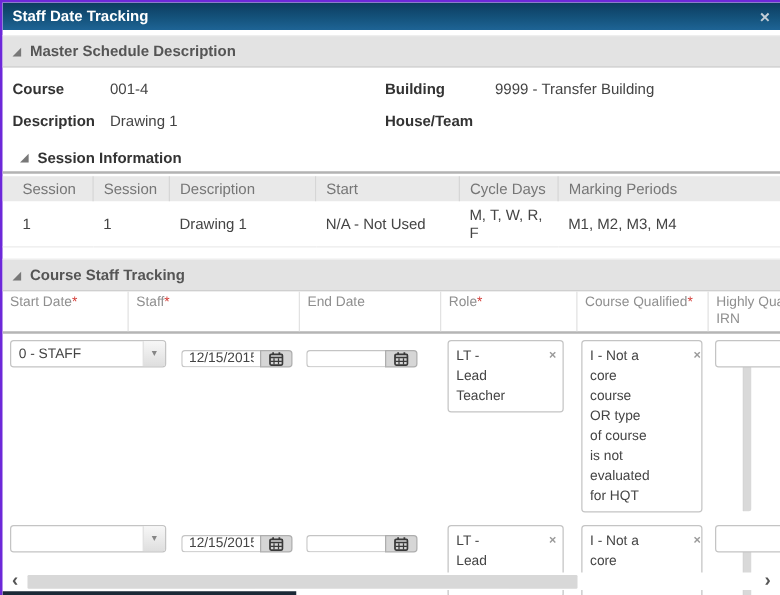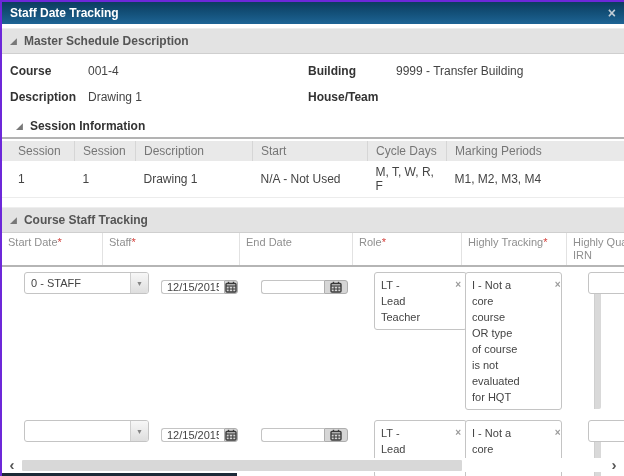--- a/index.html
+++ b/index.html
@@ -30,21 +30,21 @@
   th.w-session{width:48px}th.w-periods{width:44px}th.w-desc{width:100px}th.w-room{width:98px}th.w-cycle{width:62px}
   .pst-bar{margin-top:9px;}
   
   .grid-wrap{overflow:hidden;width:100%;}
   .staff-grid{min-width:716px;font-size:11px;}
   .g-head{display:flex;border-bottom:2px solid #b5b5b5;}
   .g-head .cell{color:#8f8f8f;padding:3px 6px;line-height:13px;border-left:1px solid #e2e2e2;box-sizing:border-box;}
   .g-head .cell:first-child{border-left:none;}
   .req{color:#d43f3a;}
   .g-row{display:flex;align-items:flex-start;margin-top:3px;}
-  .g-row .cell{padding:2px 4px 2px 22px;box-sizing:border-box;}
+  .g-row .cell{padding:2px 4px 2px 6px;box-sizing:border-box;}
   .col-staff{width:137px}.col-start{width:100px}.col-end{width:113px}.col-role{width:109px}.col-hq{width:105px}.col-irn{width:152px}
   .g-row + .g-row{margin-top:6px;}
   
   .sel{display:flex;align-items:stretch;border:1px solid #c4c4c4;border-radius:3px;background:#fff;height:22px;width:125px;box-sizing:border-box;cursor:pointer;}
   .sel .val{flex:1;padding:4px 6px;color:#444;white-space:nowrap;overflow:hidden;}
   .arrowbox{width:17px;border-left:1px solid #cfcfcf;background:linear-gradient(#f7f7f7,#dedede);
     display:flex;align-items:center;justify-content:center;color:#858585;font-size:7px;border-radius:0 2px 2px 0;}
   .dategrp{display:flex;align-items:flex-end;height:22px;}
   .dategrp input{width:52px;border:1px solid #c4c4c4;border-right:none;border-radius:3px 0 0 3px;
     padding:0 5px;font-size:11px;color:#444;font-family:inherit;outline:none;box-sizing:content-box;}
@@ -124,21 +124,21 @@
       <span>Course Staff Tracking</span>
     </div>
 
     <div class="grid-wrap">
       <div class="staff-grid">
         <div class="g-head">
           <div class="cell col-start"><span>Start Date</span><span class="req">*</span></div>
           <div class="cell col-staff"><span>Staff</span><span class="req">*</span></div>
           <div class="cell col-end"><span>End Date</span></div>
           <div class="cell col-role"><span>Role</span><span class="req">*</span></div>
-          <div class="cell col-hq"><span>Highly Tracking</span><span class="req">*</span></div>
+          <div class="cell col-hq"><span>Course Qualified</span><span class="req">*</span></div>
           <div class="cell col-irn"><span>Highly Qualified Teacher IRN</span></div>
         </div>
 
         <div class="g-row">
           <div class="cell col-staff">
             <div class="sel">
               <span class="val">0 - STAFF</span>
               <span class="arrowbox">▼</span>
             </div>
           </div>

